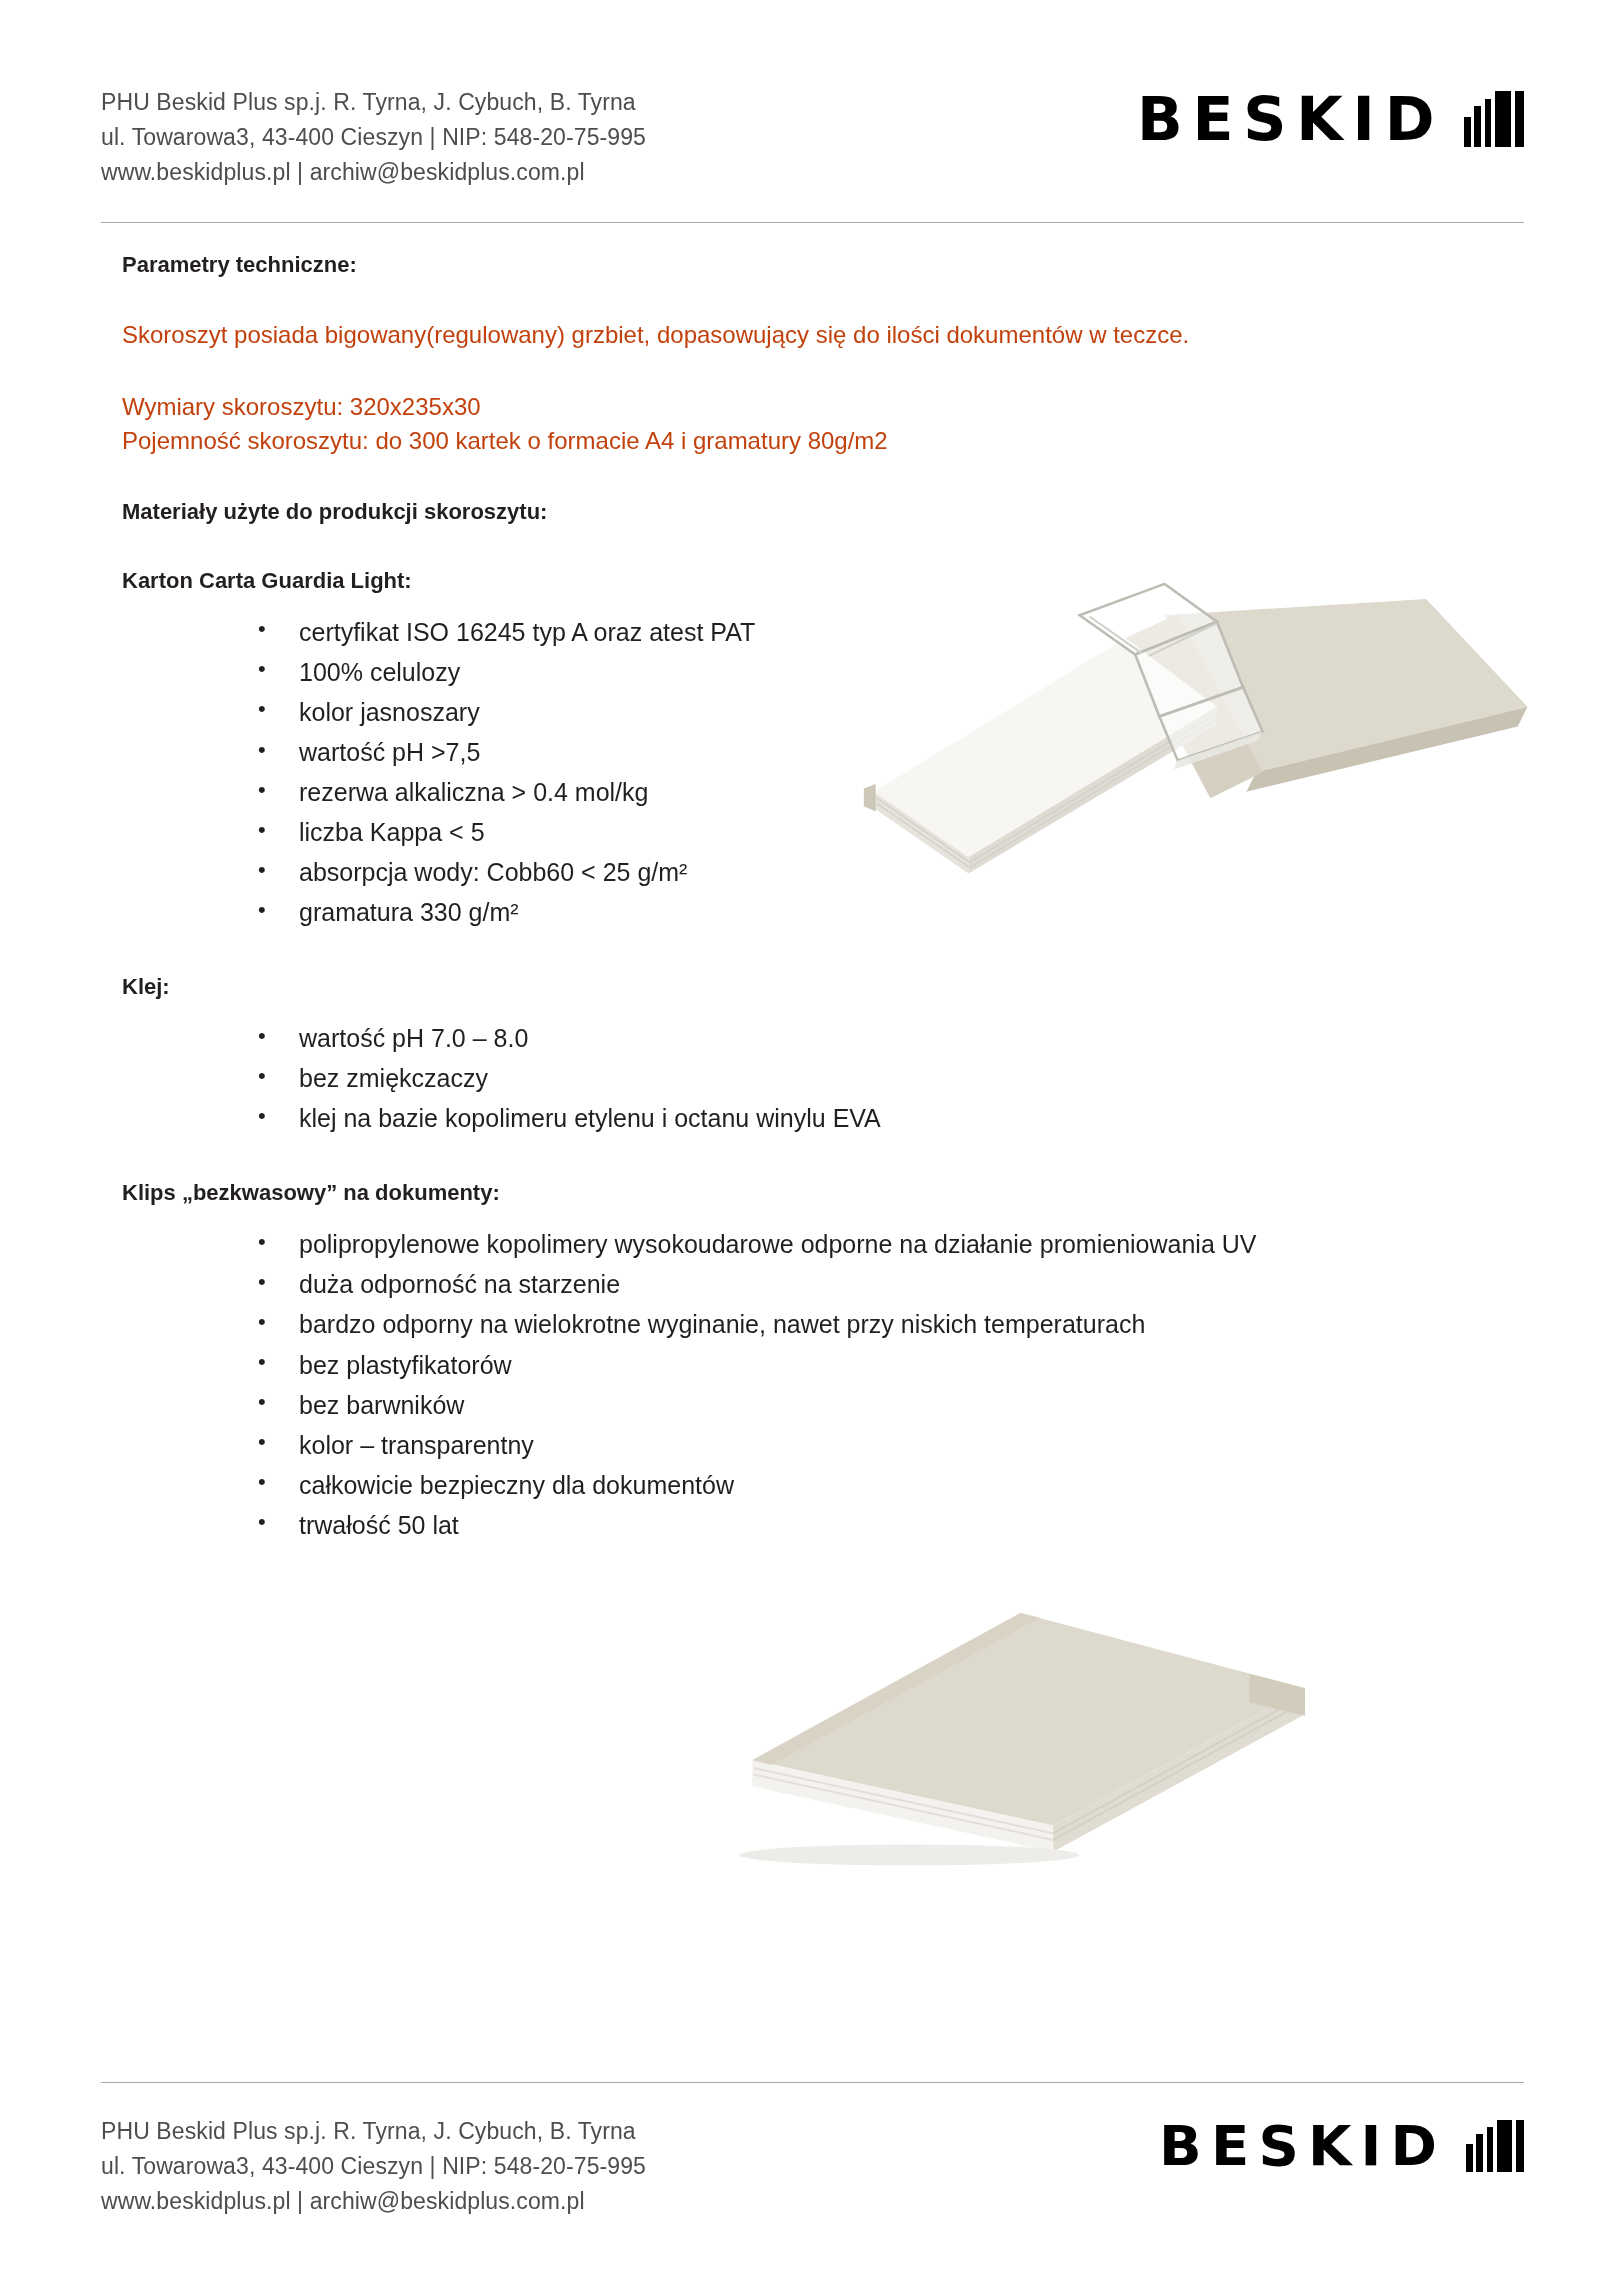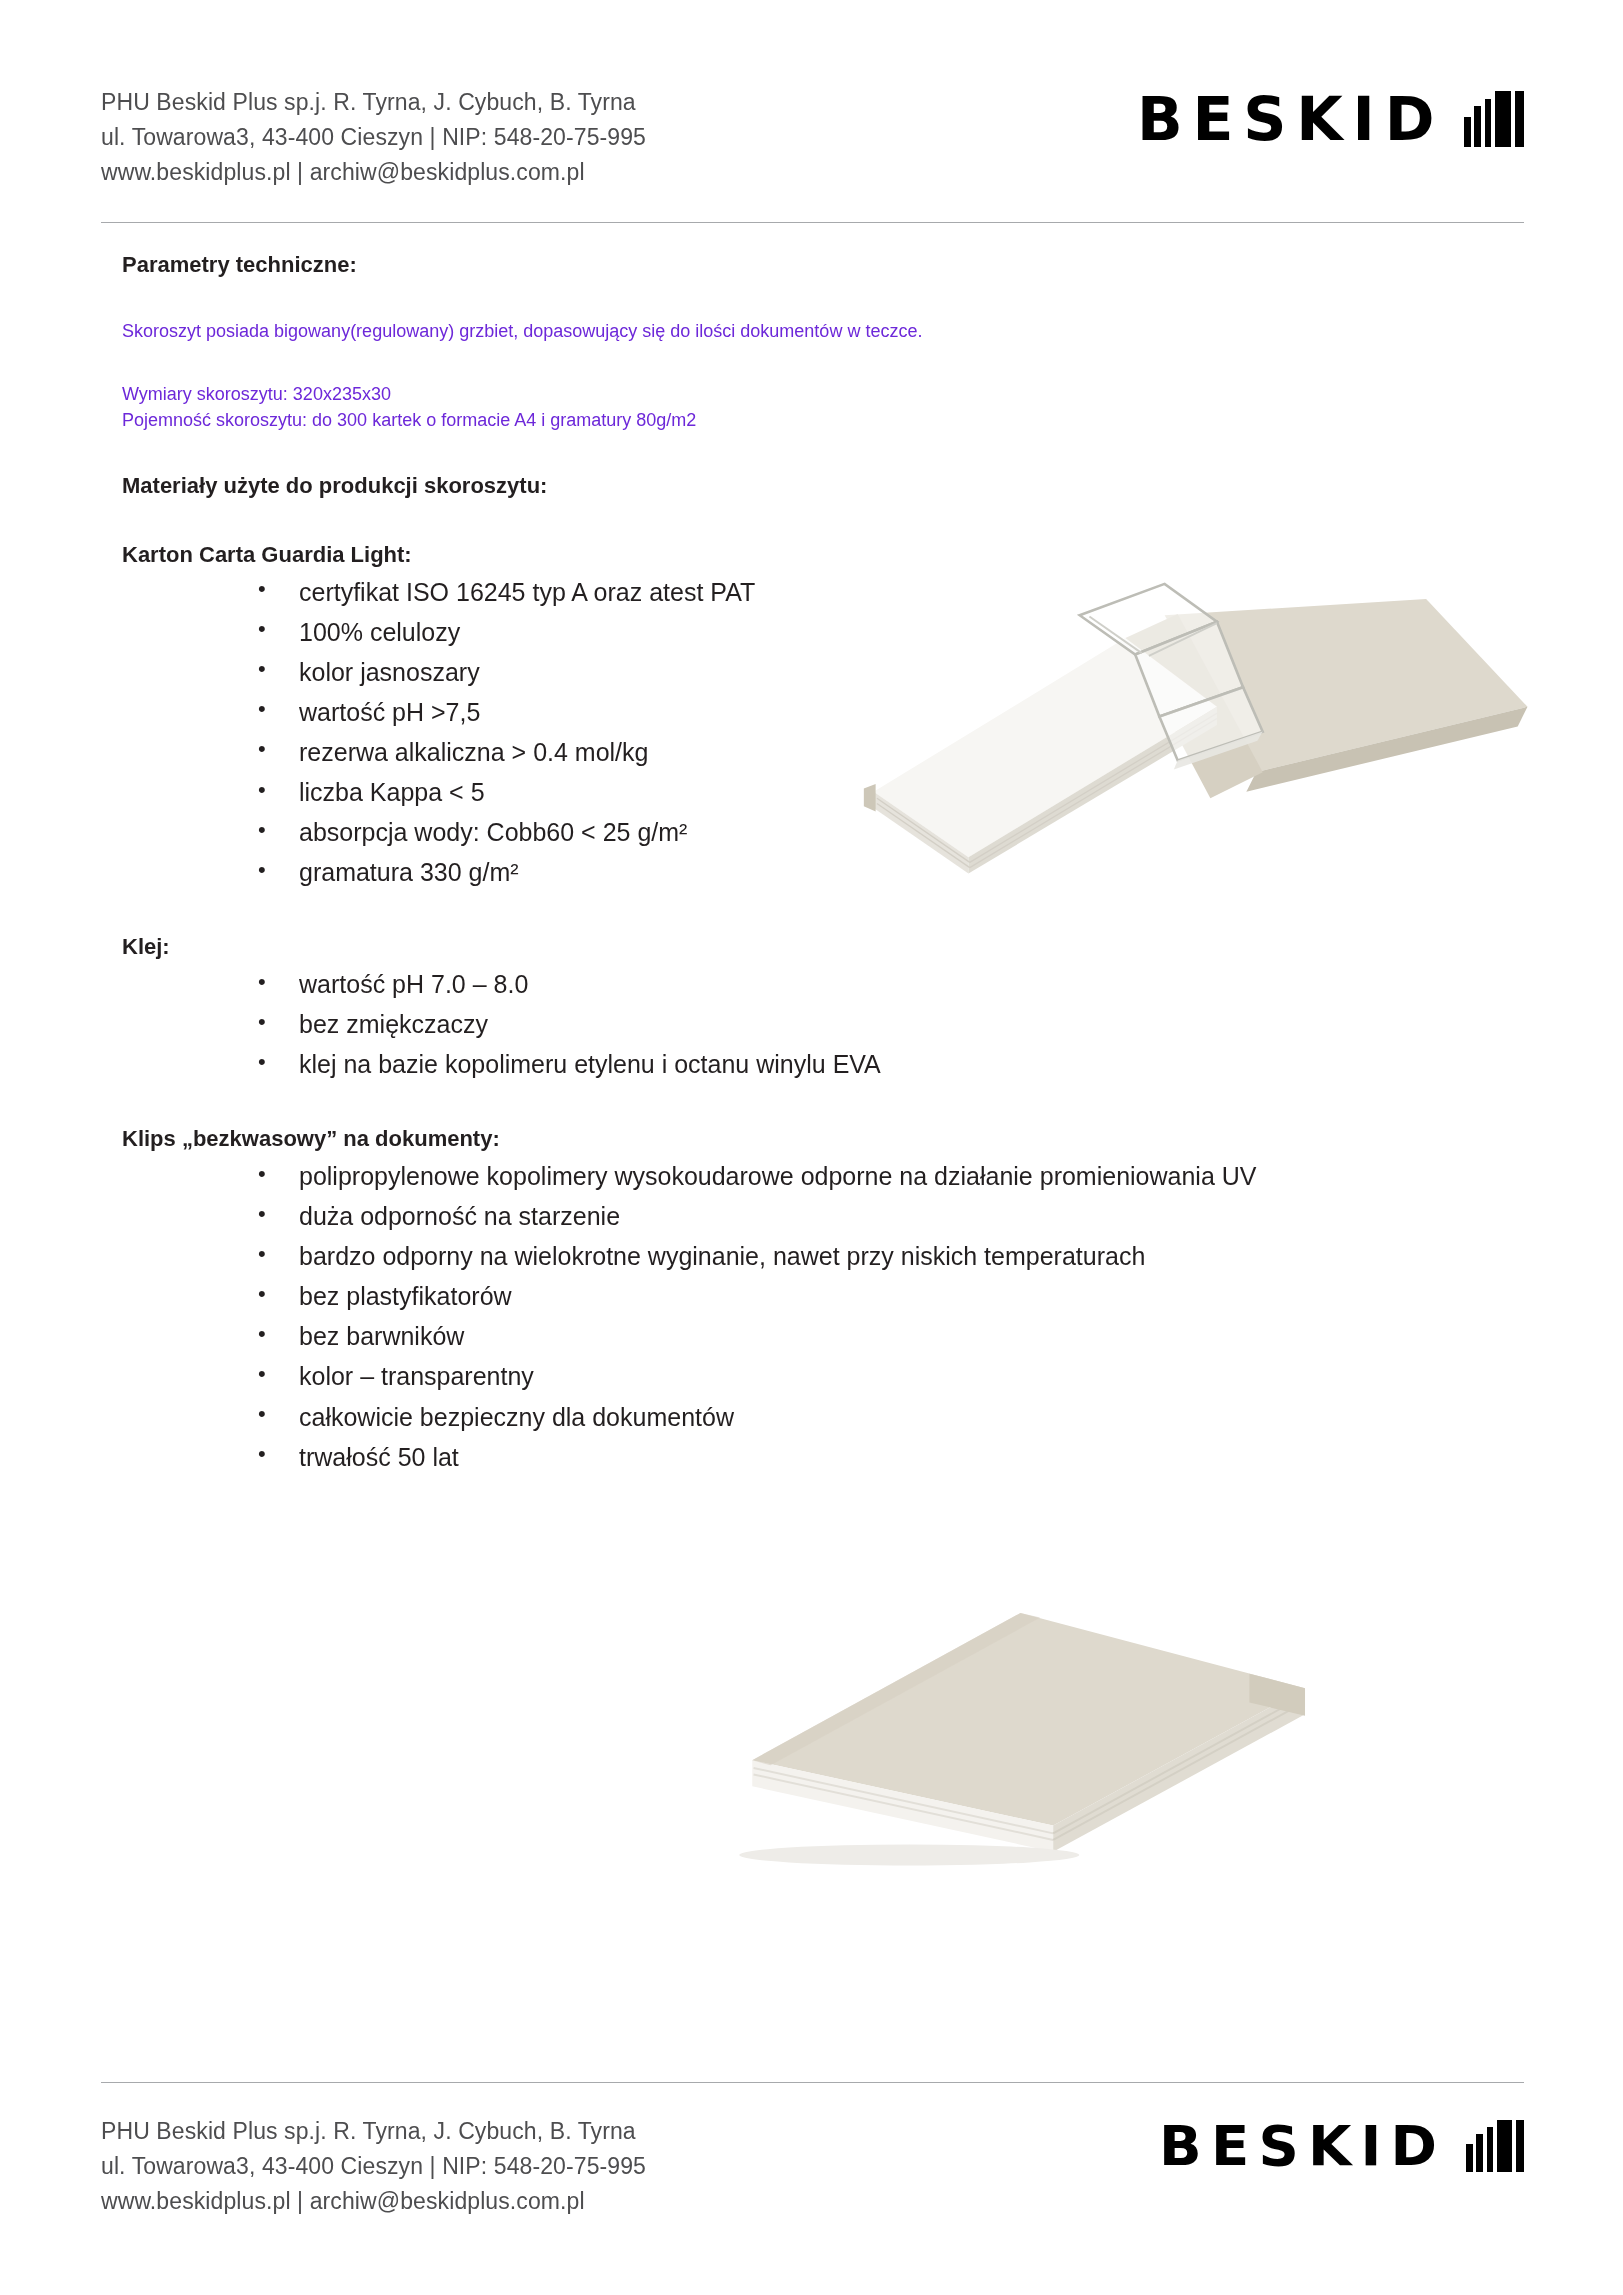--- a/index.html
+++ b/index.html
@@ -91,30 +91,30 @@
     width: 1407px;
   }
   .h-bold {
     font-size: 22px;
     font-weight: 700;
     color: #231f20;
     line-height: 1.45;
     margin: 0;
   }
   .p-text {
-    font-size: 18px;
+    font-size: 24px;
     font-weight: 400;
-    color: #6d28d9;
+    color: #c2410c;
     line-height: 1.45;
     margin: 0;
   }
   .spacer-lg { height: 37px; }
 
   ul.bullets {
-    margin: 3px 0 0 0;
+    margin: 17px 0 0 0;
     padding: 0 0 0 177px;
     list-style: none;
   }
   ul.bullets li {
     position: relative;
     font-size: 25px;
     line-height: 1.47;
     color: #231f20;
     padding-left: 0;
     margin-bottom: 3.3px;

